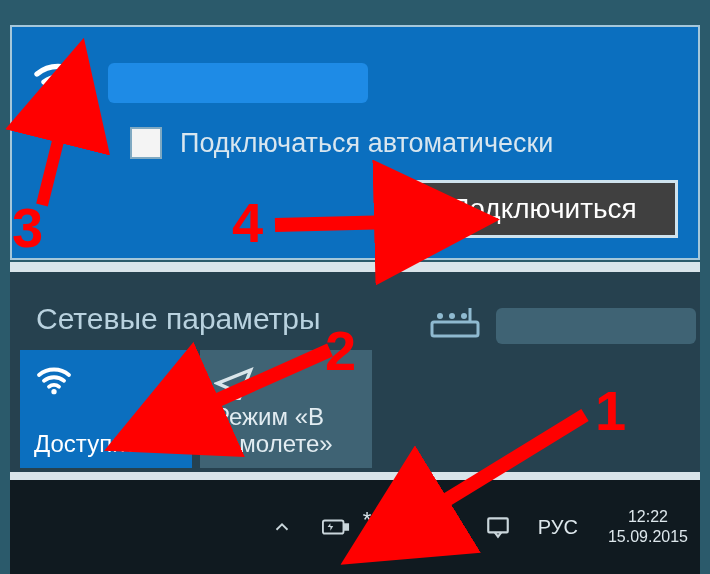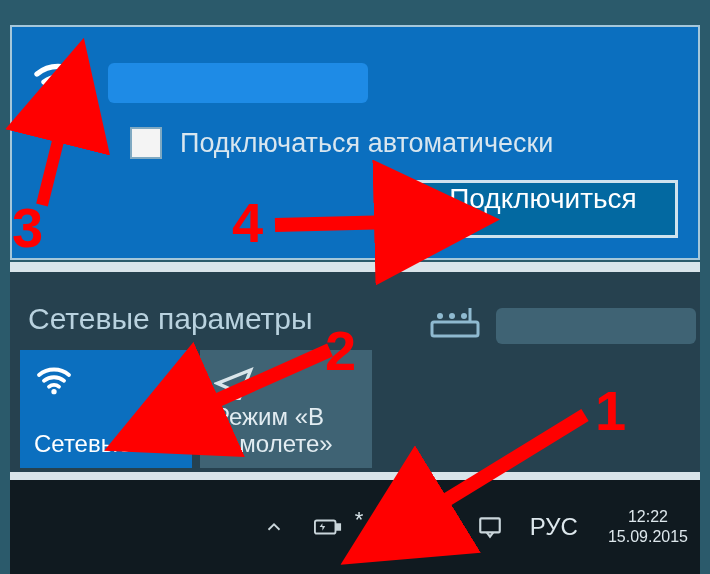--- a/index.html
+++ b/index.html
@@ -35,42 +35,42 @@
   .chk {
     width: 32px; height: 32px;
     background: #f4f4f4;
     border: 2px solid #7fa9c2;
     display: inline-block;
   }
   .connect-btn {
     position: absolute; right: 20px; bottom: 20px;
     width: 270px; height: 58px;
     border: 3px solid #cfe3ee;
-    background: #0369a1;
+    background: #404040;
     color: #ffffff;
     font-size: 28px;
-    display: flex; justify-content: center;
+    display: flex; align-items: center; justify-content: center;
     cursor: pointer;
   }
   .num { position: absolute; font-size: 56px; font-weight: bold; color: #ff0000; font-family: Impact, Arial, sans-serif; z-index: 50; }
   .num.n3 { left: 12px; top: 195px; }
   .num.n4 { left: 232px; top: 190px; }
   .num.n2 { left: 325px; top: 318px; }
   .num.n1 { left: 595px; top: 378px; }
 
   
   .mid-sep {
     position: absolute; left: 10px; top: 262px; width: 690px; height: 10px; background: #d9e4ea;
   }
   .bottom-panel {
     position: absolute; left: 10px; top: 272px; width: 690px; height: 200px;
     background: #26414f;
   }
   .settings-title {
-    position: absolute; left: 18px; top: 30px;
+    position: absolute; left: 26px; top: 30px;
     font-size: 30px; color: #b9d2df;
   }
   .router-area {
     position: absolute; left: 420px; top: 34px;
     display: flex; align-items: center; gap: 14px;
   }
   .router-blur {
     width: 200px; height: 36px; background: #3f6374; border-radius: 6px;
   }
 
@@ -154,21 +154,21 @@
 
   <div class="tile tile-wifi">
     <span class="tile-icon-wrap">
       <svg width="40" height="40" viewBox="0 0 24 24" fill="none" stroke="#ffffff" stroke-width="2.3" stroke-linecap="round">
         <path d="M3 9a14 14 0 0 1 18 0"></path>
         <path d="M6 12.5a9.5 9.5 0 0 1 12 0"></path>
         <path d="M9 16a5 5 0 0 1 6 0"></path>
         <circle cx="12" cy="19" r="1.6" fill="#ffffff" stroke="none"></circle>
       </svg>
     </span>
-    <span>Сетевые</span>
+    <span>Доступно</span>
   </div>
 
   <div class="tile tile-plane">
     <span class="tile-icon-wrap">
       <svg width="40" height="40" viewBox="0 0 24 24" fill="none" stroke="#d9e5ea" stroke-width="2">
         <path d="M2 14l20-8-8 20-3-8-9-4z" fill="none"></path>
       </svg>
     </span>
     <span style="white-space:normal;line-height:1.15">Режим «В самолете»</span>
   </div>
@@ -204,21 +204,21 @@
         <path d="M4 9v6h4l5 4V5L8 9H4z" fill="currentColor" stroke="none"></path>
         <path d="M16 8a5 5 0 0 1 0 8"></path>
       </svg>
     </span>
     <span class="ic">
       <svg width="26" height="26" viewBox="0 0 24 24" fill="none" stroke="currentColor" stroke-width="2">
         <rect x="3" y="4" width="18" height="13" rx="1"></rect>
           <path d="M9 17l3 4 3-4"></path>
       </svg>
     </span>
-    <span style="font-size:24px;cursor:pointer">РУС</span>
+    <span style="font-size:20px;cursor:pointer">РУС</span>
     <div class="clock">
       <div>12:22</div>
       <div>15.09.2015</div>
     </div>
   </div>
 </div>
 
 <div class="num n3">3</div>
 <div class="num n4">4</div>
 <div class="num n2">2</div>

